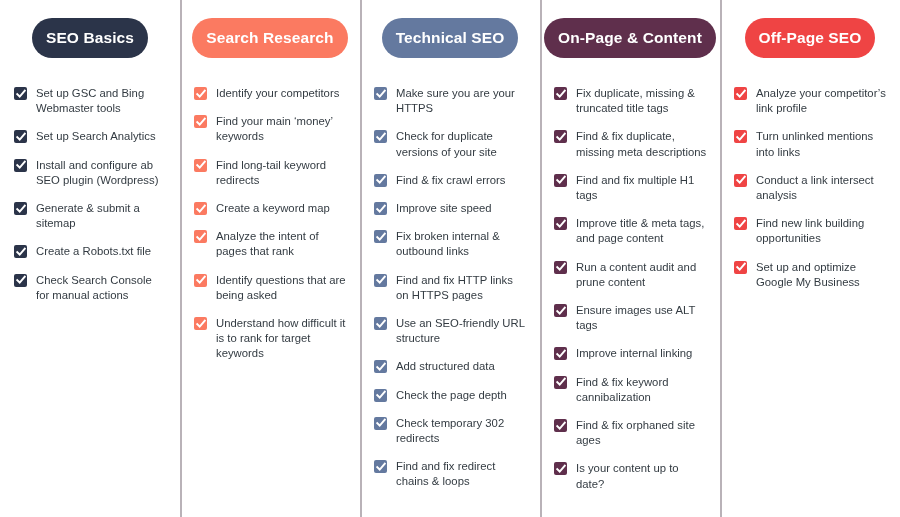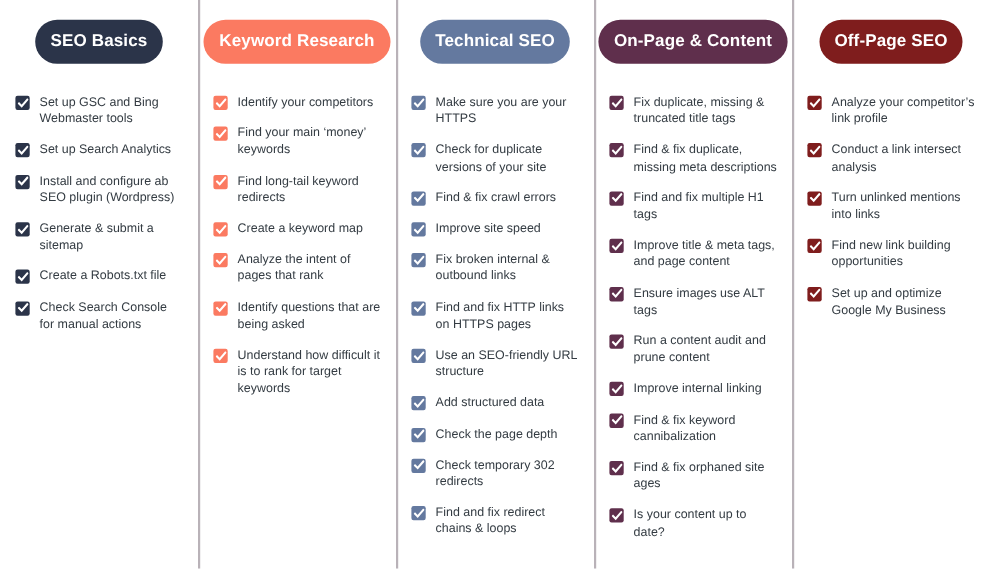--- a/index.html
+++ b/index.html
@@ -89,21 +89,21 @@
     font-size: 11.3px;
     line-height: 15.2px;
     color: #333b42;
     letter-spacing: 0.01px;
   }
   
   .c0 .pill, .c0 .checkbox { background: #2b3449; }
   .c1 .pill, .c1 .checkbox { background: #fb7a61; }
   .c2 .pill, .c2 .checkbox { background: #64799f; }
   .c3 .pill, .c3 .checkbox { background: #5f2f4c; }
-  .c4 .pill, .c4 .checkbox { background: #7f1d1d; }
+  .c4 .pill, .c4 .checkbox { background: #ef4444; }
 </style>
 </head>
 <body>
 
 <div class="board">
   <div class="divider" style="left:180px"></div>
   <div class="divider" style="left:360px"></div>
   <div class="divider" style="left:540px"></div>
   <div class="divider" style="left:720px"></div>
   <div id="columns-root" style="display:flex;width:900px">
@@ -160,21 +160,21 @@
                 <path d="M1.3 5.1 L3.7 7.5 L8.8 1.6" fill="none" stroke="#ffffff" stroke-width="1.9" stroke-linecap="square" stroke-linejoin="miter"></path>
               </svg>
             </span>
             <span class="item-label">Check Search Console for manual actions</span>
           </div>
         </div>
       </div>
       <div class="column c1">
         <div class="pill-wrap">
           <div class="pill">
-            <span class="pill-label">Keyword Research</span>
+            <span class="pill-label">Search Research</span>
           </div>
         </div>
         <div class="items">
           <div class="item">
             <span class="checkbox">
               <svg viewBox="0 0 10 10" aria-hidden="true">
                 <path d="M1.3 5.1 L3.7 7.5 L8.8 1.6" fill="none" stroke="#ffffff" stroke-width="1.9" stroke-linecap="square" stroke-linejoin="miter"></path>
               </svg>
             </span>
             <span class="item-label">Identify your competitors</span>
@@ -364,29 +364,29 @@
               </svg>
             </span>
             <span class="item-label">Improve title &amp; meta tags, and page content</span>
           </div>
           <div class="item">
             <span class="checkbox">
               <svg viewBox="0 0 10 10" aria-hidden="true">
                 <path d="M1.3 5.1 L3.7 7.5 L8.8 1.6" fill="none" stroke="#ffffff" stroke-width="1.9" stroke-linecap="square" stroke-linejoin="miter"></path>
               </svg>
             </span>
+            <span class="item-label">Run a content audit and prune content</span>
+          </div>
+          <div class="item">
+            <span class="checkbox">
+              <svg viewBox="0 0 10 10" aria-hidden="true">
+                <path d="M1.3 5.1 L3.7 7.5 L8.8 1.6" fill="none" stroke="#ffffff" stroke-width="1.9" stroke-linecap="square" stroke-linejoin="miter"></path>
+              </svg>
+            </span>
             <span class="item-label">Ensure images use ALT tags</span>
-          </div>
-          <div class="item">
-            <span class="checkbox">
-              <svg viewBox="0 0 10 10" aria-hidden="true">
-                <path d="M1.3 5.1 L3.7 7.5 L8.8 1.6" fill="none" stroke="#ffffff" stroke-width="1.9" stroke-linecap="square" stroke-linejoin="miter"></path>
-              </svg>
-            </span>
-            <span class="item-label">Run a content audit and prune content</span>
           </div>
           <div class="item">
             <span class="checkbox">
               <svg viewBox="0 0 10 10" aria-hidden="true">
                 <path d="M1.3 5.1 L3.7 7.5 L8.8 1.6" fill="none" stroke="#ffffff" stroke-width="1.9" stroke-linecap="square" stroke-linejoin="miter"></path>
               </svg>
             </span>
             <span class="item-label">Improve internal linking</span>
           </div>
           <div class="item">
@@ -429,29 +429,29 @@
               </svg>
             </span>
             <span class="item-label">Analyze your competitor’s link profile</span>
           </div>
           <div class="item">
             <span class="checkbox">
               <svg viewBox="0 0 10 10" aria-hidden="true">
                 <path d="M1.3 5.1 L3.7 7.5 L8.8 1.6" fill="none" stroke="#ffffff" stroke-width="1.9" stroke-linecap="square" stroke-linejoin="miter"></path>
               </svg>
             </span>
+            <span class="item-label">Turn unlinked mentions into links</span>
+          </div>
+          <div class="item">
+            <span class="checkbox">
+              <svg viewBox="0 0 10 10" aria-hidden="true">
+                <path d="M1.3 5.1 L3.7 7.5 L8.8 1.6" fill="none" stroke="#ffffff" stroke-width="1.9" stroke-linecap="square" stroke-linejoin="miter"></path>
+              </svg>
+            </span>
             <span class="item-label">Conduct a link intersect analysis</span>
-          </div>
-          <div class="item">
-            <span class="checkbox">
-              <svg viewBox="0 0 10 10" aria-hidden="true">
-                <path d="M1.3 5.1 L3.7 7.5 L8.8 1.6" fill="none" stroke="#ffffff" stroke-width="1.9" stroke-linecap="square" stroke-linejoin="miter"></path>
-              </svg>
-            </span>
-            <span class="item-label">Turn unlinked mentions into links</span>
           </div>
           <div class="item">
             <span class="checkbox">
               <svg viewBox="0 0 10 10" aria-hidden="true">
                 <path d="M1.3 5.1 L3.7 7.5 L8.8 1.6" fill="none" stroke="#ffffff" stroke-width="1.9" stroke-linecap="square" stroke-linejoin="miter"></path>
               </svg>
             </span>
             <span class="item-label">Find new link building opportunities</span>
           </div>
           <div class="item">

